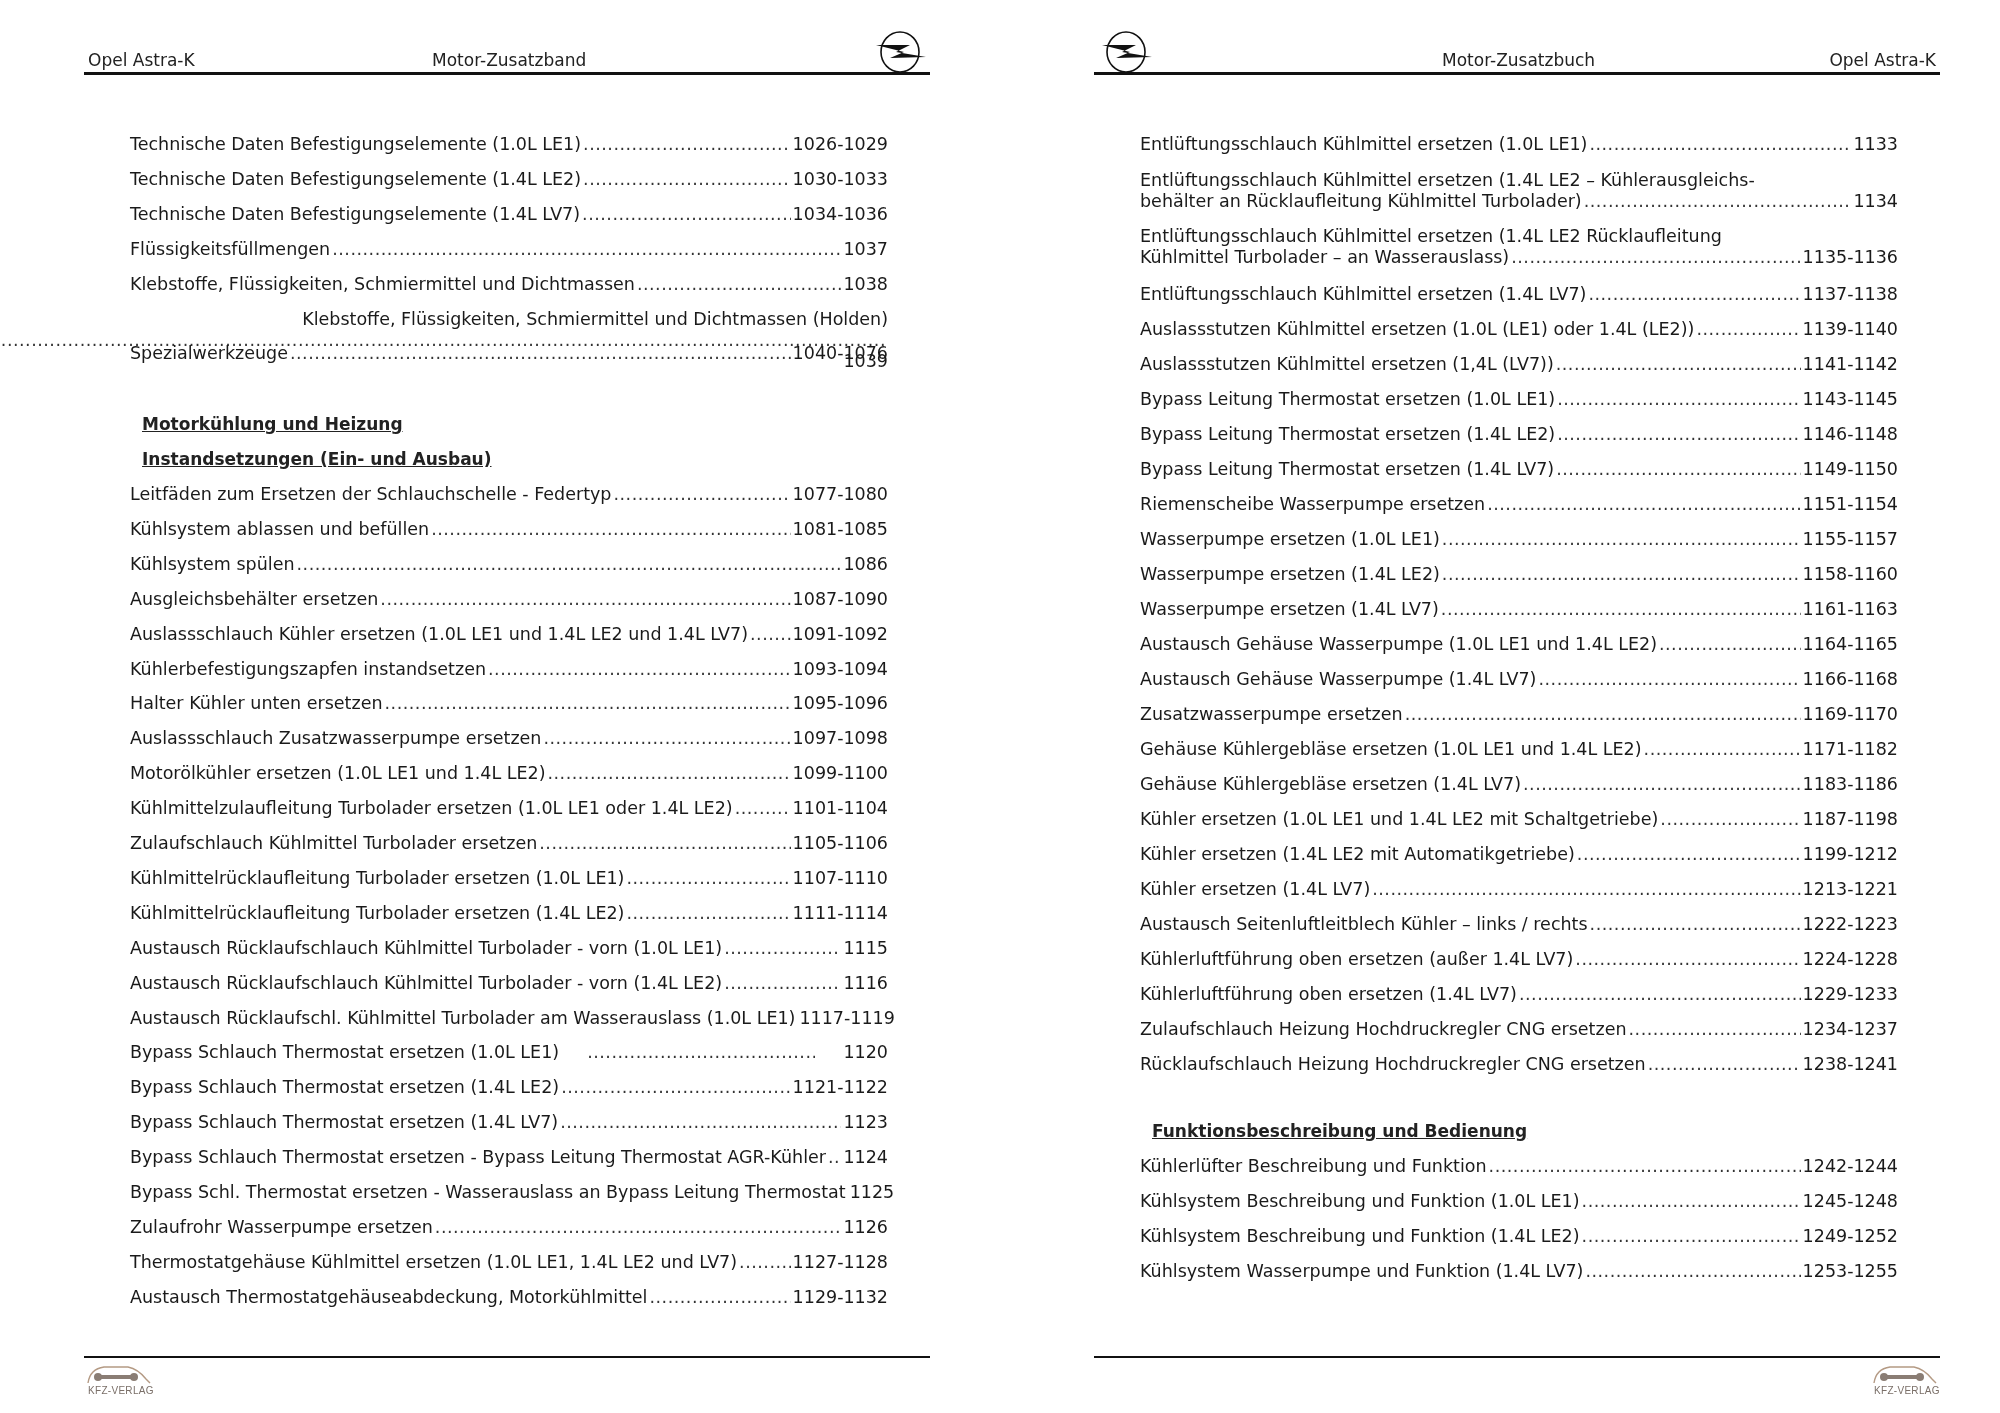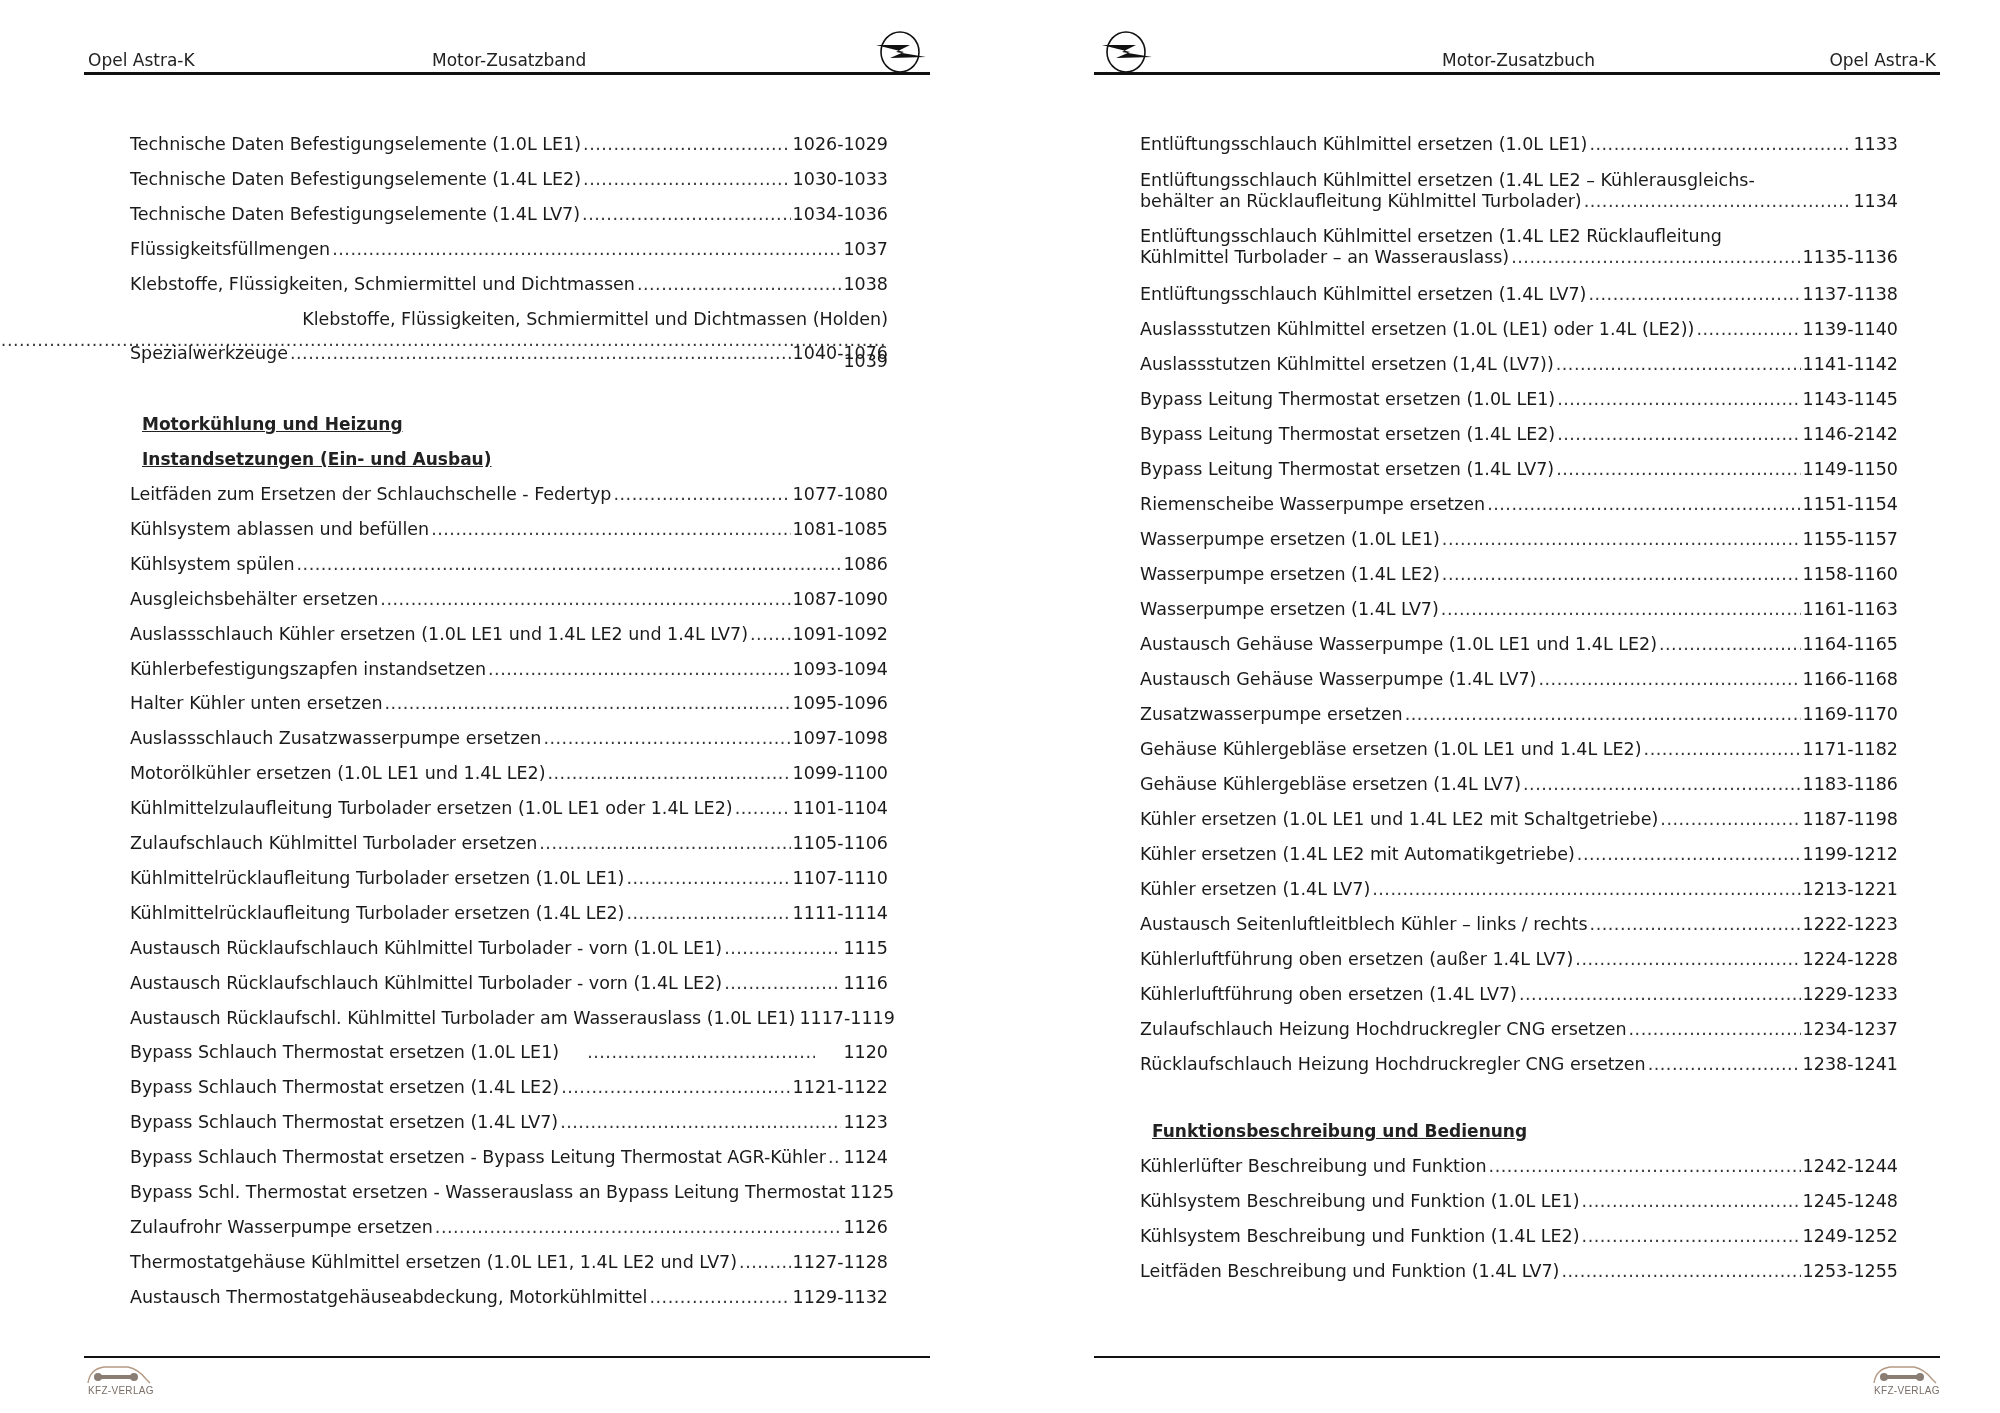--- a/index.html
+++ b/index.html
@@ -267,21 +267,21 @@
         <span class="pages">1141-1142</span>
       </div>
       <div class="entry" style="top: 389px;">
         <span class="title">Bypass Leitung Thermostat ersetzen (1.0L LE1)</span>
         <span class="leader"></span>
         <span class="pages">1143-1145</span>
       </div>
       <div class="entry" style="top: 424px;">
         <span class="title">Bypass Leitung Thermostat ersetzen (1.4L LE2)</span>
         <span class="leader"></span>
-        <span class="pages">1146-2142</span>
+        <span class="pages">1146-1148</span>
       </div>
       <div class="entry" style="top: 459px;">
         <span class="title">Bypass Leitung Thermostat ersetzen (1.4L LV7)</span>
         <span class="leader"></span>
         <span class="pages">1149-1150</span>
       </div>
       <div class="entry" style="top: 494px;">
         <span class="title">Riemenscheibe Wasserpumpe ersetzen</span>
         <span class="leader"></span>
         <span class="pages">1151-1154</span>
@@ -376,21 +376,21 @@
         <span class="title">Kühlsystem Beschreibung und Funktion (1.0L LE1)</span>
         <span class="leader"></span>
         <span class="pages">1245-1248</span>
       </div>
       <div class="entry" style="top: 1225.8px;">
         <span class="title">Kühlsystem Beschreibung und Funktion (1.4L LE2)</span>
         <span class="leader"></span>
         <span class="pages">1249-1252</span>
       </div>
       <div class="entry" style="top: 1260.7px;">
-        <span class="title">Leitfäden Beschreibung und Funktion (1.4L LV7)</span>
+        <span class="title">Kühlsystem Wasserpumpe und Funktion (1.4L LV7)</span>
         <span class="leader"></span>
         <span class="pages">1253-1255</span>
       </div>
     </div>
 
   <div class="footer">
     <div class="rule"></div>
     <div class="kfz" style="left:776px">
       <svg width="70" height="26" viewBox="0 0 70 26">
         <path d="M4 22 Q6 8 20 6 L44 6 Q54 8 62 18 L66 22" fill="none" stroke="#b49a84" stroke-width="1.4"></path>

